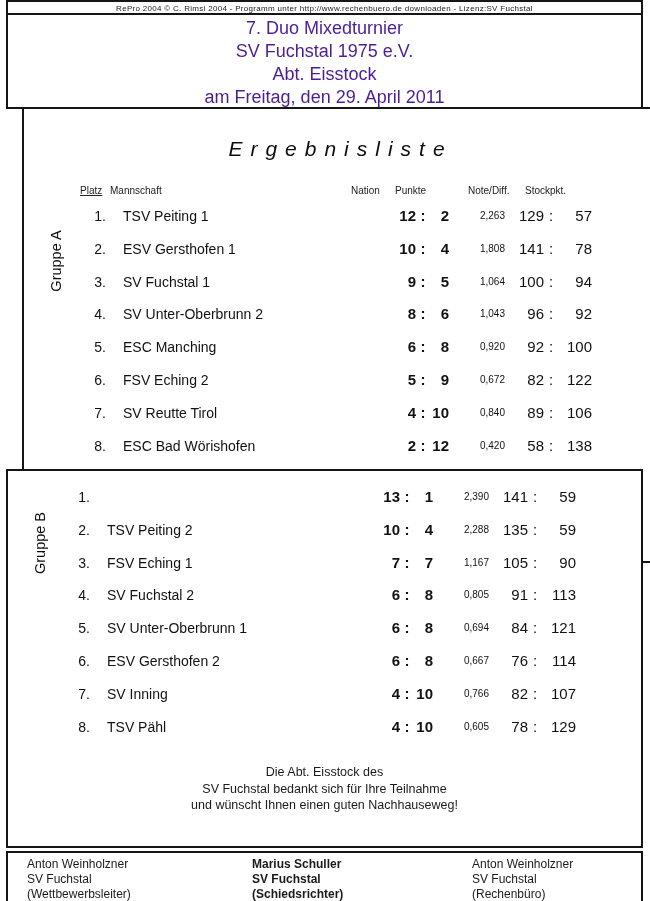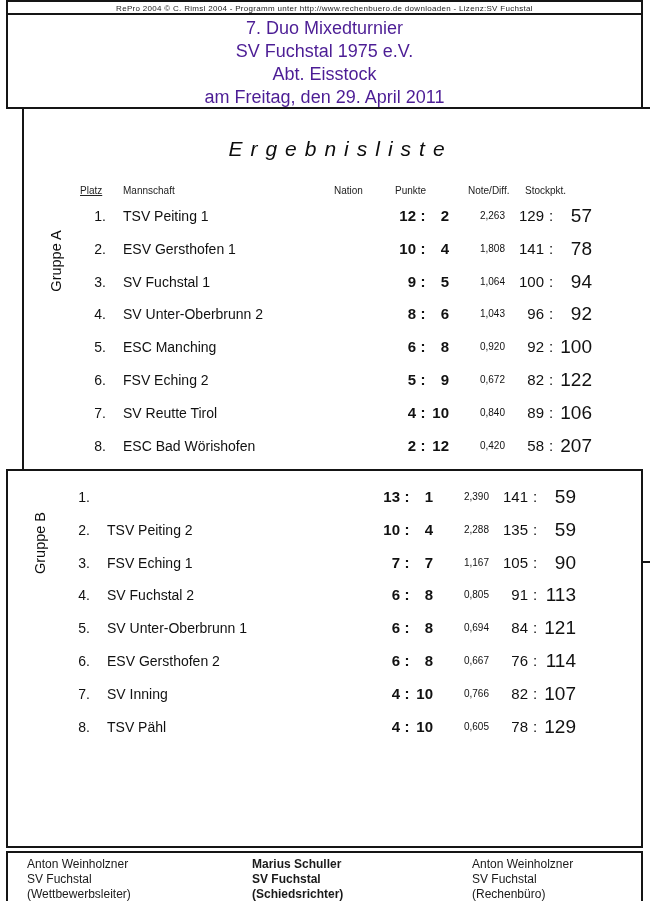--- a/index.html
+++ b/index.html
@@ -40,38 +40,38 @@
     text-align: center;
     font-size: 21px;
     font-style: italic;
     letter-spacing: 8px;
     font-weight: 500;
     color: #0d0d0d;
   }
 
   .header-row { position: absolute; left: 0; right: 0; top: 76px; height: 14px; font-size: 10px; color: #222; }
   .h-platz   { position: absolute; left: 56px; text-decoration: underline; }
-  .h-mann    { position: absolute; left: 99px; }
-  .h-nation  { position: absolute; left: 310px; }
+  .h-mann    { position: absolute; left: 86px; }
+  .h-nation  { position: absolute; left: 327px; }
   .h-punkte  { position: absolute; left: 371px; }
   .h-note    { position: absolute; left: 444px; }
   .h-stock   { position: absolute; left: 501px; }
 
   .rows { position: absolute; left: 0; right: 0; top: 0; bottom: 0; }
   .row { position: absolute; left: 0; right: 0; height: 20px; font-size: 14px; line-height: 20px; }
   .row span { position: absolute; display: inline-block; white-space: nowrap; }
   .c-platz { left: 40px;  width: 42px; text-align: right; }
   .c-mann  { left: 99px; }
   .c-pkt-l { left: 352px; width: 40px; text-align: right;  font-weight: 700; font-size: 15px; }
   .c-pkt-c { left: 392px; width: 14px; text-align: center; font-weight: 700; font-size: 15px; }
   .c-pkt-r { left: 404px; width: 21px; text-align: right;  font-weight: 700; font-size: 15px; }
   .c-note  { left: 416px; width: 65px; text-align: right;  font-size: 10px; }
   .c-stk-l { left: 478px; width: 42px; text-align: right;  font-size: 15px; }
   .c-stk-c { left: 520px; width: 14px; text-align: center; font-size: 15px; }
-  .c-stk-r { left: 533px; width: 35px; text-align: right;  font-size: 19px; }
+  .c-stk-r { left: 533px; width: 35px; text-align: right;  font-size: 15px; }
 
   .glabel {
     position: absolute;
     white-space: nowrap;
     transform: translate(-50%, -50%) rotate(-90deg);
     font-size: 14.5px;
     color: #0d0d0d;
   }
   .glabel-a { left: 32px; top: 152px; }
   .glabel-b { left: 32px; top: 72px; }
@@ -199,21 +199,21 @@
   </div>
       <div class="row" style="top: 326.6px;">
     <span class="c-platz">8.</span>
     <span class="c-mann">ESC Bad Wörishofen</span>
     <span class="c-pkt-l">2</span>
     <span class="c-pkt-c">:</span>
     <span class="c-pkt-r">12</span>
     <span class="c-note">0,420</span>
     <span class="c-stk-l">58</span>
     <span class="c-stk-c">:</span>
-    <span class="c-stk-r">207</span>
+    <span class="c-stk-r">138</span>
   </div>
     </div>
 </div>
 
 <div class="box box-groupb">
   <div class="glabel glabel-b">Gruppe B</div>
 
   <div class="rows">
       <div class="row" style="top: 16px;">
     <span class="c-platz">1.</span>
@@ -297,20 +297,25 @@
     <span class="c-pkt-l">4</span>
     <span class="c-pkt-c">:</span>
     <span class="c-pkt-r">10</span>
     <span class="c-note">0,605</span>
     <span class="c-stk-l">78</span>
     <span class="c-stk-c">:</span>
     <span class="c-stk-r">129</span>
   </div>
     </div>
 
+  <div class="thanks">
+    <div>Die Abt. Eisstock des</div>
+    <div>SV Fuchstal bedankt sich für Ihre Teilnahme</div>
+    <div>und wünscht Ihnen einen guten Nachhauseweg!</div>
+  </div>
 </div>
 
 <div class="box box-sign">
   <div class="sign-col sign-col-1">
     <div>Anton Weinholzner</div>
     <div>SV Fuchstal</div>
     <div>(Wettbewerbsleiter)</div>
   </div>
   <div class="sign-col sign-col-2">
     <div>Marius Schuller</div>

